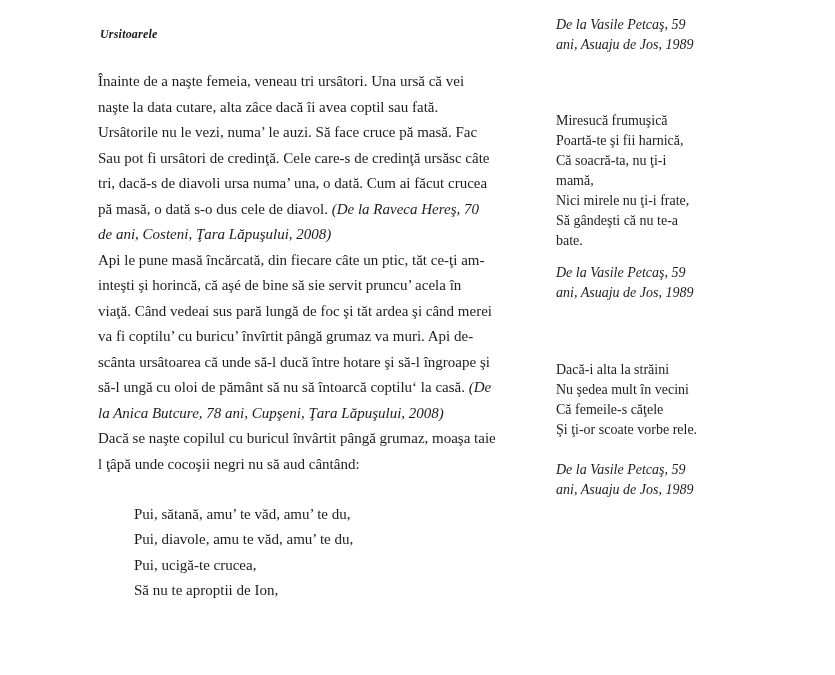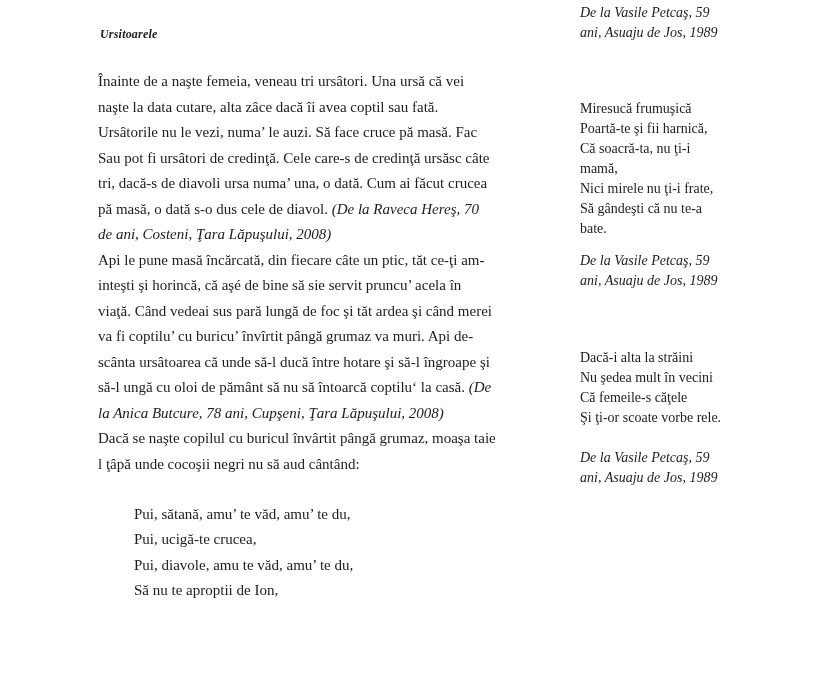--- a/index.html
+++ b/index.html
@@ -36,24 +36,23 @@
   .incantation .line {
     line-height: 25.5px;
     white-space: nowrap;
     margin-left: 36px;
   }
   .it { font-style: italic; }
   
   .side-col {
     position: absolute;
     left: 556px;
-    top: 3px;
+    top: 15px;
     width: 240px;
     font-size: 14px;
-    margin-left: 24px;
   }
   .side-block .line {
     line-height: 20px;
     white-space: nowrap;
   }
   .side-block.attribution { font-style: italic; }
   .side-block.mt0 { margin-top: 0; }
   .side-block.mt1 { margin-top: 56px; }
   .side-block.mt2 { margin-top: 12px; }
   .side-block.mt3 { margin-top: 57px; }
@@ -78,22 +77,22 @@
         <div class="line"><span>viaţă. Când vedeai sus pară lungă de foc şi tăt ardea şi când merei</span></div>
         <div class="line"><span>va fi coptilu’ cu buricu’ învîrtit pângă grumaz va muri. Api de-</span></div>
         <div class="line"><span>scânta ursâtoarea că unde să-l ducă între hotare şi să-l îngroape şi</span></div>
         <div class="line"><span>să-l ungă cu oloi de pământ să nu să întoarcă coptilu‘ la casă. </span><span class="it">(De</span></div>
         <div class="line"><span class="it">la Anica Butcure, 78 ani, Cupşeni, Ţara Lăpuşului, 2008)</span></div>
         <div class="line"><span>Dacă se naşte copilul cu buricul învârtit pângă grumaz, moaşa taie</span></div>
         <div class="line"><span>l ţâpă unde cocoşii negri nu să aud cântând:</span></div>
       </div>
     <div class="incantation">
         <div class="line">Pui, sătană, amu’ te văd, amu’ te du,</div>
+        <div class="line">Pui, diavole, amu te văd, amu’ te du,</div>
         <div class="line">Pui, ucigă-te crucea,</div>
-        <div class="line">Pui, diavole, amu te văd, amu’ te du,</div>
         <div class="line">Să nu te aproptii de Ion,</div>
       </div>
   </div>
   <div class="side-col">
       <div class="side-block attribution mt0">
         <div class="line">De la Vasile Petcaş, 59</div>
         <div class="line">ani, Asuaju de Jos, 1989</div>
       </div>
       <div class="side-block verse mt1">
         <div class="line">Miresucă frumuşică</div>

